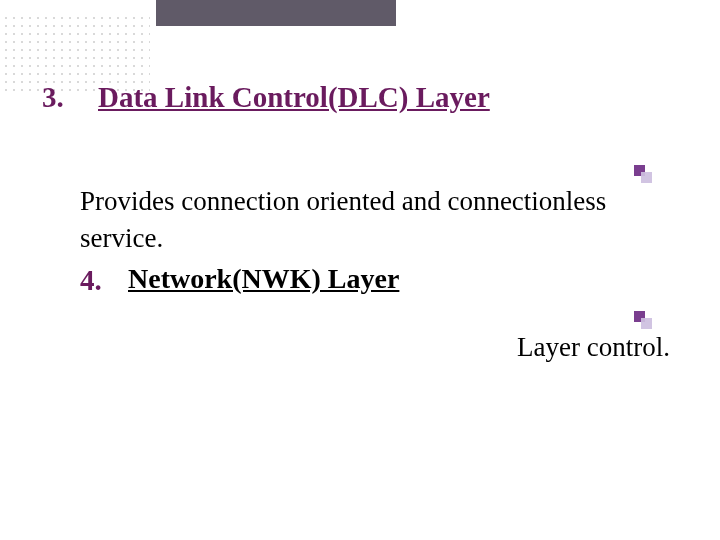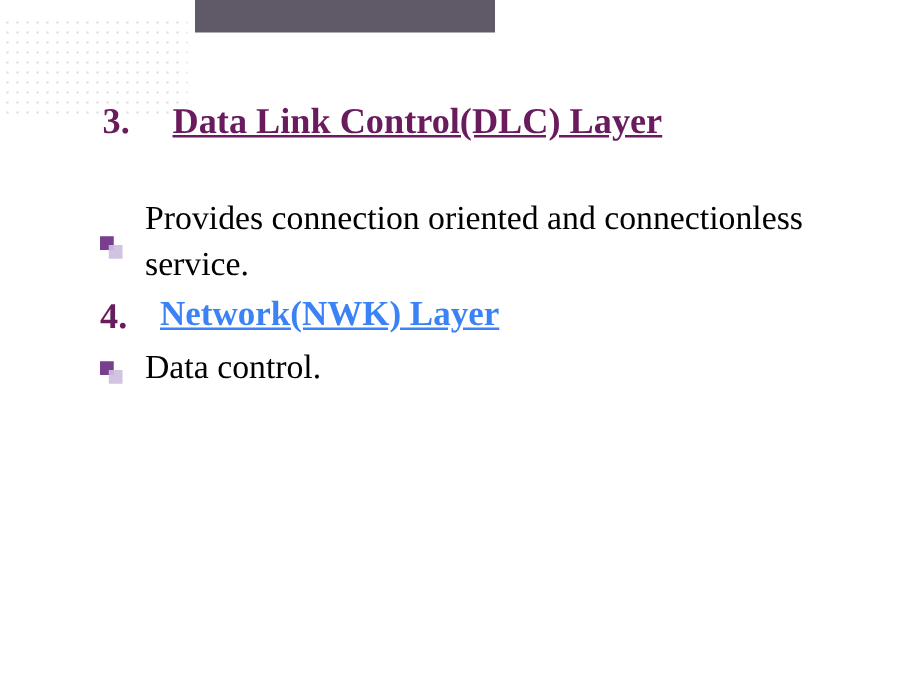--- a/index.html
+++ b/index.html
@@ -37,37 +37,37 @@
     background-position: 2px 2px;
   }
   .main-heading {
     position: absolute;
     top: 80px;
     left: 42px;
     font-weight: bold;
     font-size: 29px;
     line-height: 1.2;
     color: #6a1b5e;
-    margin-left: 40px;
   }
   .main-heading .num { display:inline-block; width:56px; text-align:left; text-decoration: none; }
   .main-heading .title { text-decoration: underline; }
   .content {
     position: absolute;
     top: 156px;
     left: 80px;
     width: 590px;
     font-size: 27px;
     line-height: 1.38;
     color: #000;
   }
   .row {
     display: flex;
-    align-items: center;
+    align-items: flex-end;
     margin: 0 0 2px 0;
+    flex-direction: column;
   }
   .bullet {
     flex: 0 0 auto;
     width: 18px;
     height: 18px;
     margin-top: 9px;
     margin-right: 18px;
     position: relative;
   }
   .bullet .sq-a {
@@ -76,21 +76,21 @@
     background: #7a3e8f;
   }
   .bullet .sq-b {
     position: absolute; left: 7px; top: 7px;
     width: 11px; height: 11px;
     background: #cdbfe0;
     opacity: 0.92;
   }
   .content .subhead {
     font-weight: bold;
-    color: #3b82f6;
+    color: #000000;
     text-decoration: underline;
     font-size: 28px;
   }
   .text { flex: 1 1 auto; } 
   .heading-row {
     display:flex;
     align-items:flex-start;
     margin-top:2px;
     margin-bottom:2px;
   }
@@ -127,19 +127,19 @@
     <div class="heading-row">
       <span class="numlabel">4.</span>
       <span class="subhead">Network(NWK)  Layer</span>
     </div>
 
     <div class="row">
       <span class="bullet">
           <span class="sq-a"></span>
           <span class="sq-b"></span>
         </span>
-      <span class="text">Data control.</span>
+      <span class="text">Layer control.</span>
     </div>
 
 
   </div>
 
 </div>
 
 </body></html>

